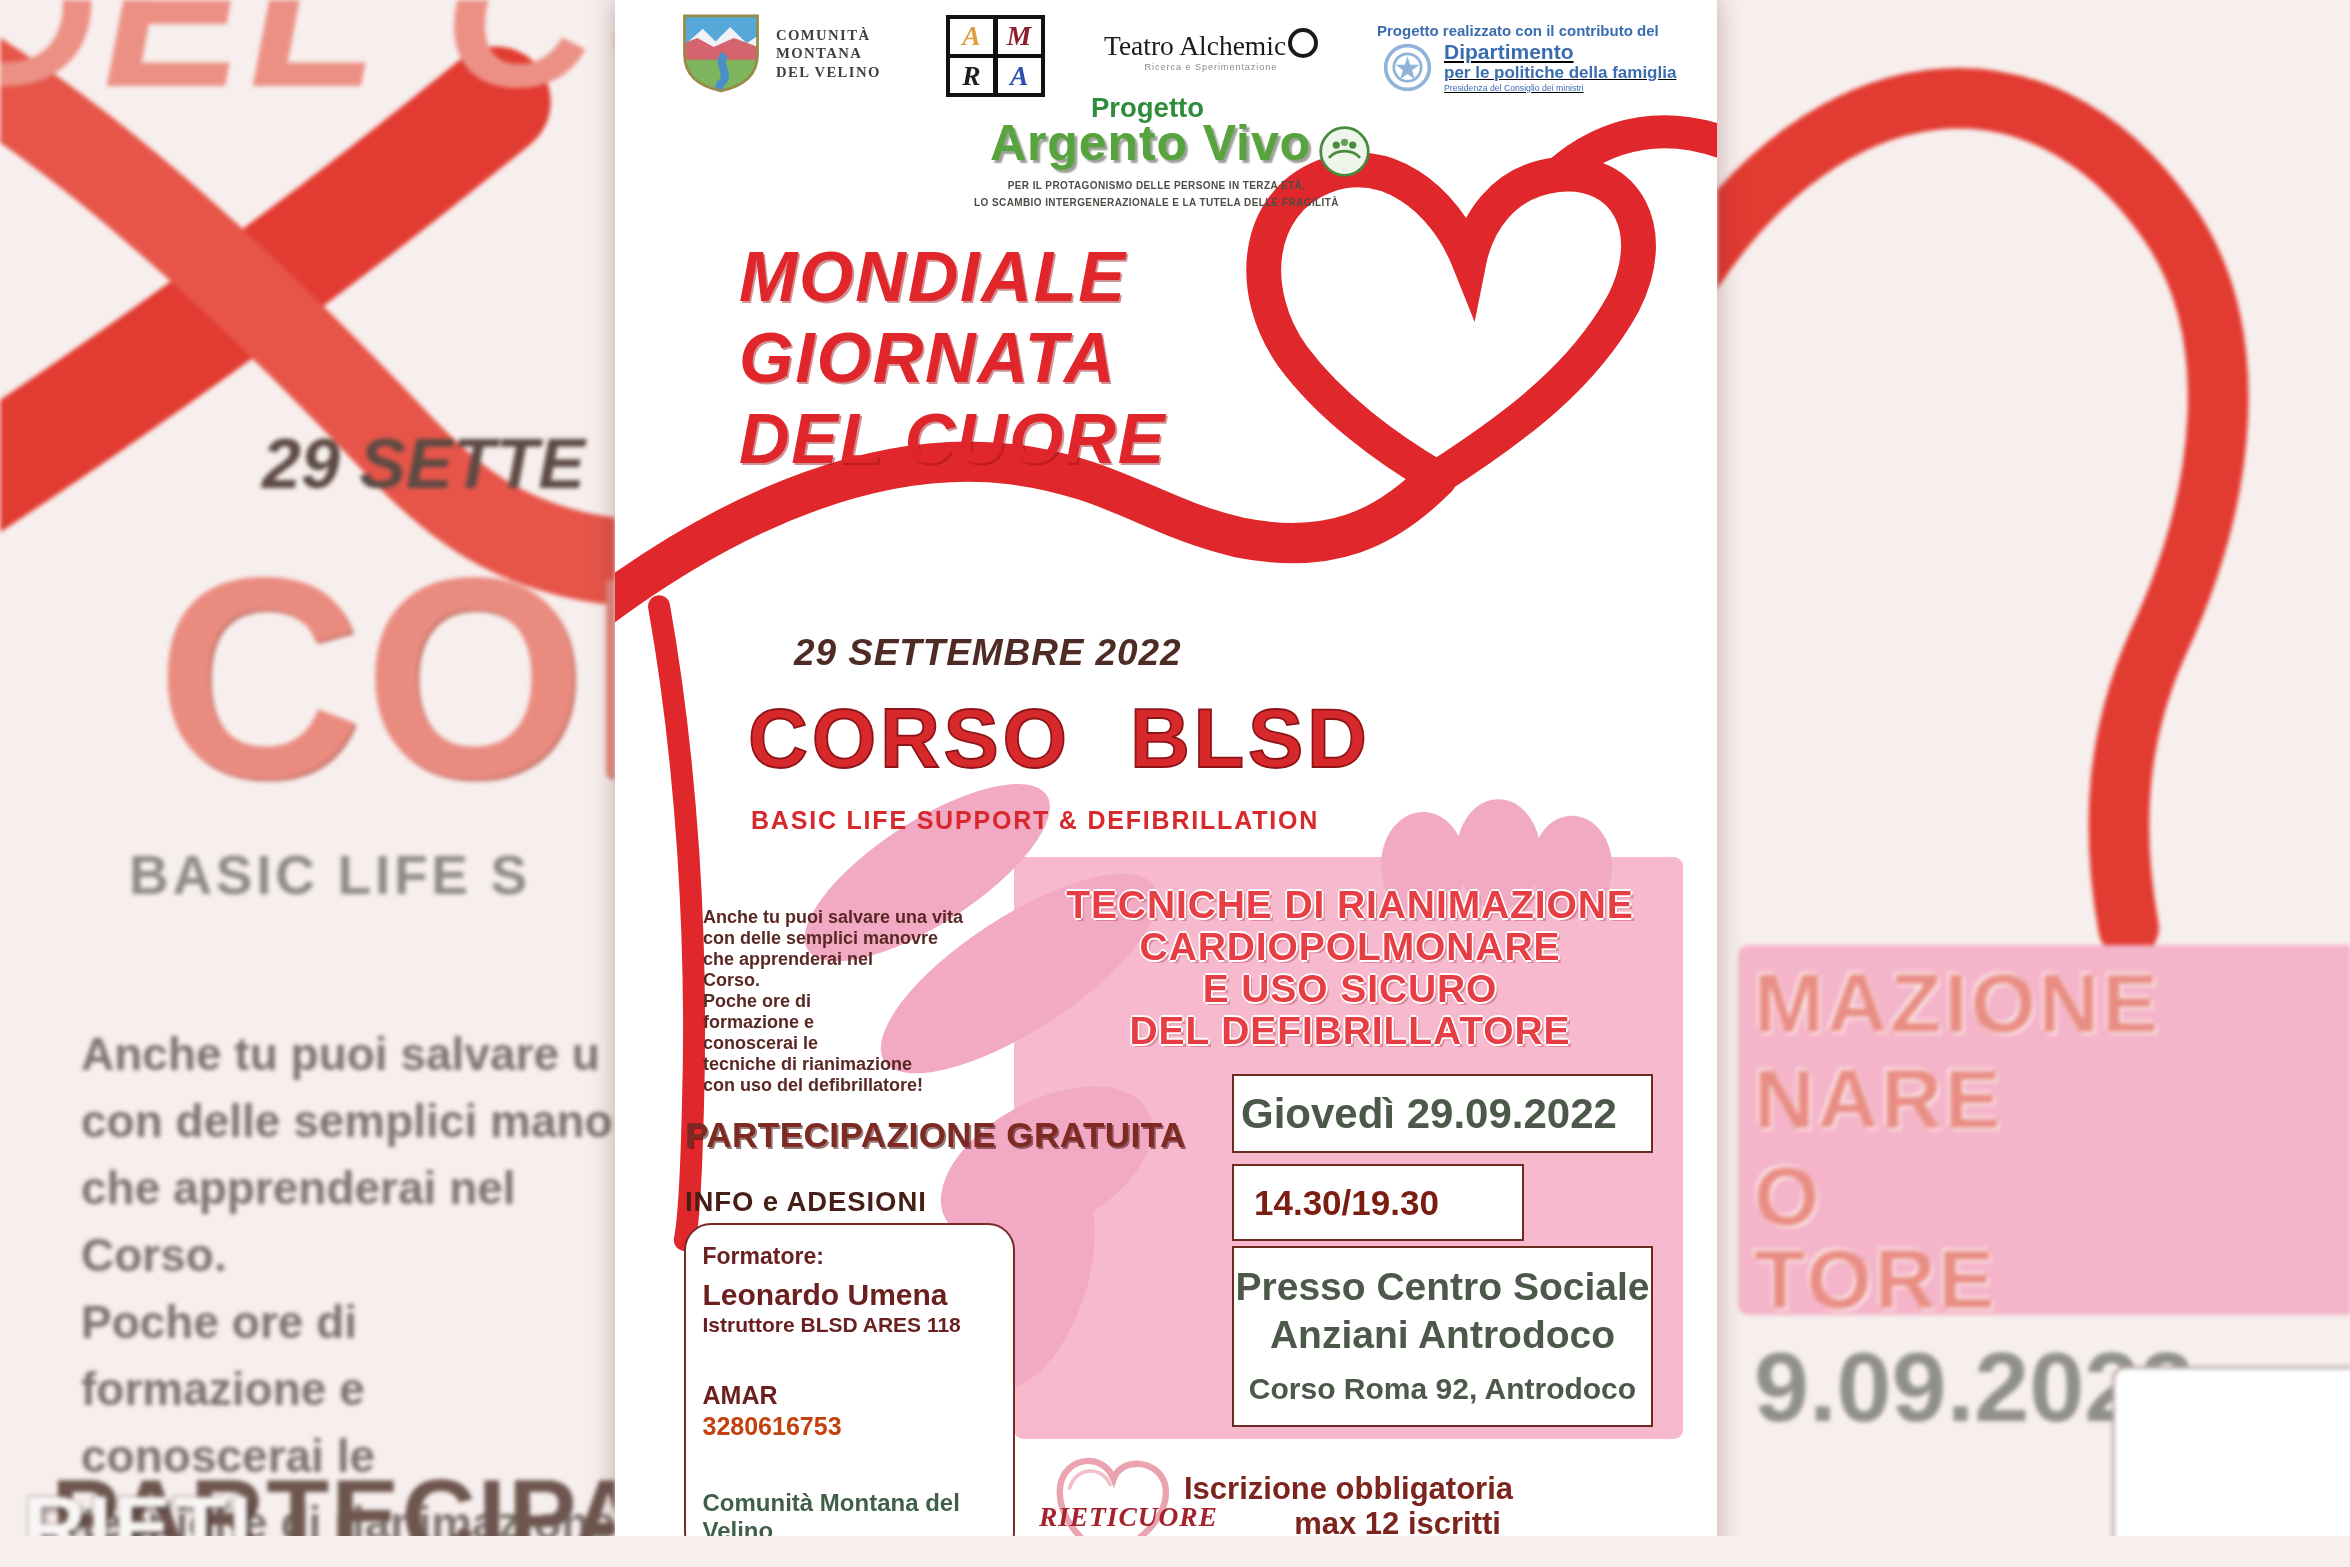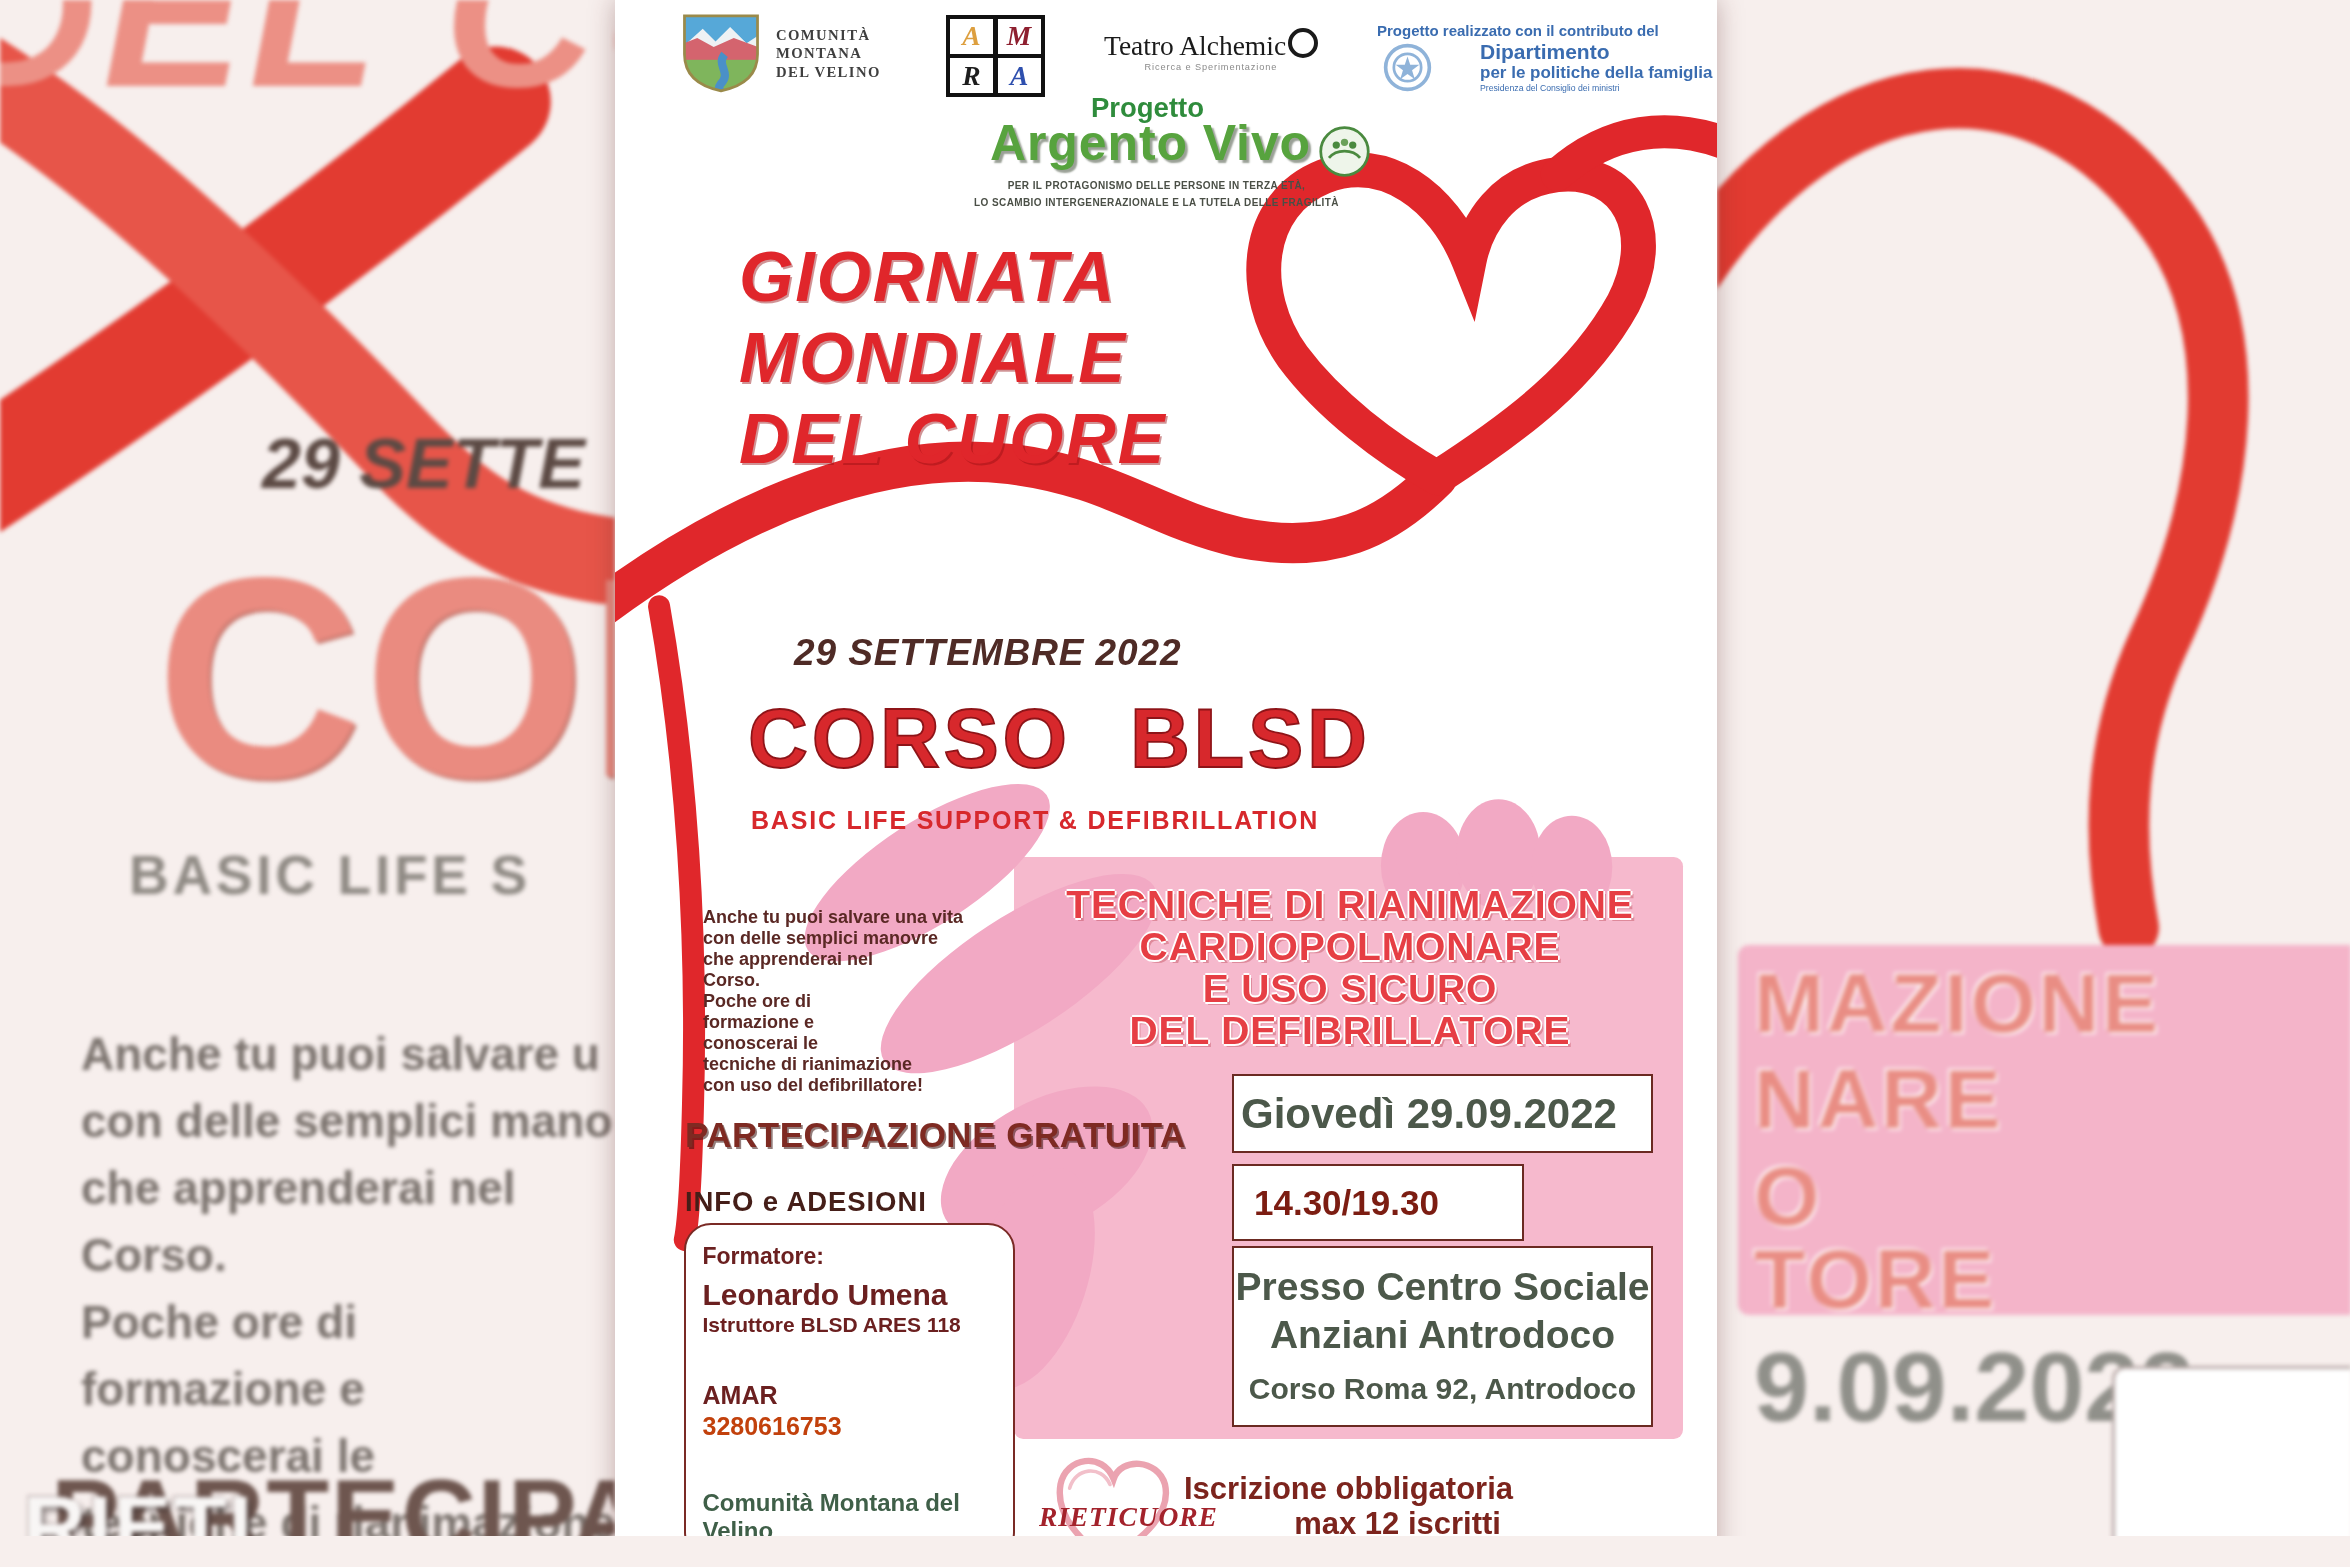--- a/index.html
+++ b/index.html
@@ -170,43 +170,43 @@
       <span class="teatro-name"><span>Teatro Alchemic</span><span class="teatro-circle"></span></span>
       <div class="teatro-sub">Ricerca e Sperimentazione</div>
     </div>
 
     <div class="abs contrib-line" style="left:762px;top:22px;z-index:2;">Progetto realizzato con il contributo del</div>
     <svg class="abs" style="left:767px;top:42px;z-index:2;" width="51" height="51" viewBox="0 0 56 56">
       <circle cx="28" cy="28" r="24" fill="none" stroke="#8fb3d9" stroke-width="4"></circle>
       <circle cx="28" cy="28" r="15" fill="none" stroke="#8fb3d9" stroke-width="3"></circle>
       <path d="M28 16 L31 25 L41 25 L33 31 L36 41 L28 35 L20 41 L23 31 L15 25 L25 25 Z" fill="#8fb3d9"></path>
     </svg>
-    <div class="abs" style="left:865px;top:40px;z-index:2;">
+    <div class="abs" style="left:829px;top:40px;z-index:2;text-decoration:underline;">
       <div class="dept1">Dipartimento</div>
       <div class="dept2">per le politiche della famiglia</div>
       <div class="dept3">Presidenza del Consiglio dei ministri</div>
     </div>
 
     <div class="abs progetto-label" style="left:349px;top:92px;width:367px;z-index:2;">Progetto</div>
     <div class="abs argento" style="left:375px;top:114px;z-index:2;text-align:center;">Argento Vivo</div>
     <svg class="abs" style="left:703px;top:125px;z-index:2;" width="53" height="53" viewBox="0 0 58 58">
       <circle cx="29" cy="29" r="26" fill="#eef5ea" stroke="#4a8a3f" stroke-width="3"></circle>
       <path d="M12 36 C20 26, 38 26, 46 36" fill="none" stroke="#4a8a3f" stroke-width="3"></path>
       <circle cx="20" cy="22" r="4" fill="#4a8a3f"></circle>
       <circle cx="29" cy="19" r="4" fill="#6aa05a"></circle>
       <circle cx="38" cy="22" r="4" fill="#4a8a3f"></circle>
     </svg>
     <div class="abs tagline" style="left:165px;top:178px;width:753px;z-index:2;">
       <div>PER IL PROTAGONISMO DELLE PERSONE IN TERZA ETÀ,</div>
       <div>LO SCAMBIO INTERGENERAZIONALE E LA TUTELA DELLE FRAGILITÀ</div>
     </div>
 
     <div class="abs main-title" style="left:124px;top:237px;z-index:2;">
+      <div>MONDIALE</div>
       <div>GIORNATA</div>
-      <div>MONDIALE</div>
       <div>DEL CUORE</div>
     </div>
 
     <div class="abs date-line" style="left:179px;top:632px;z-index:2;">29 SETTEMBRE 2022</div>
     <div class="abs corso" style="left:133px;top:691px;z-index:2;">
       <span>CORSO</span><span class="corso-gap"></span><span>BLSD</span>
     </div>
     <div class="abs basic" style="left:136px;top:806px;z-index:2;">BASIC LIFE SUPPORT &amp; DEFIBRILLATION</div>
 
     <div class="abs pink-panel" style="left:399px;top:857px;width:669px;height:582px;z-index:1;"></div>

